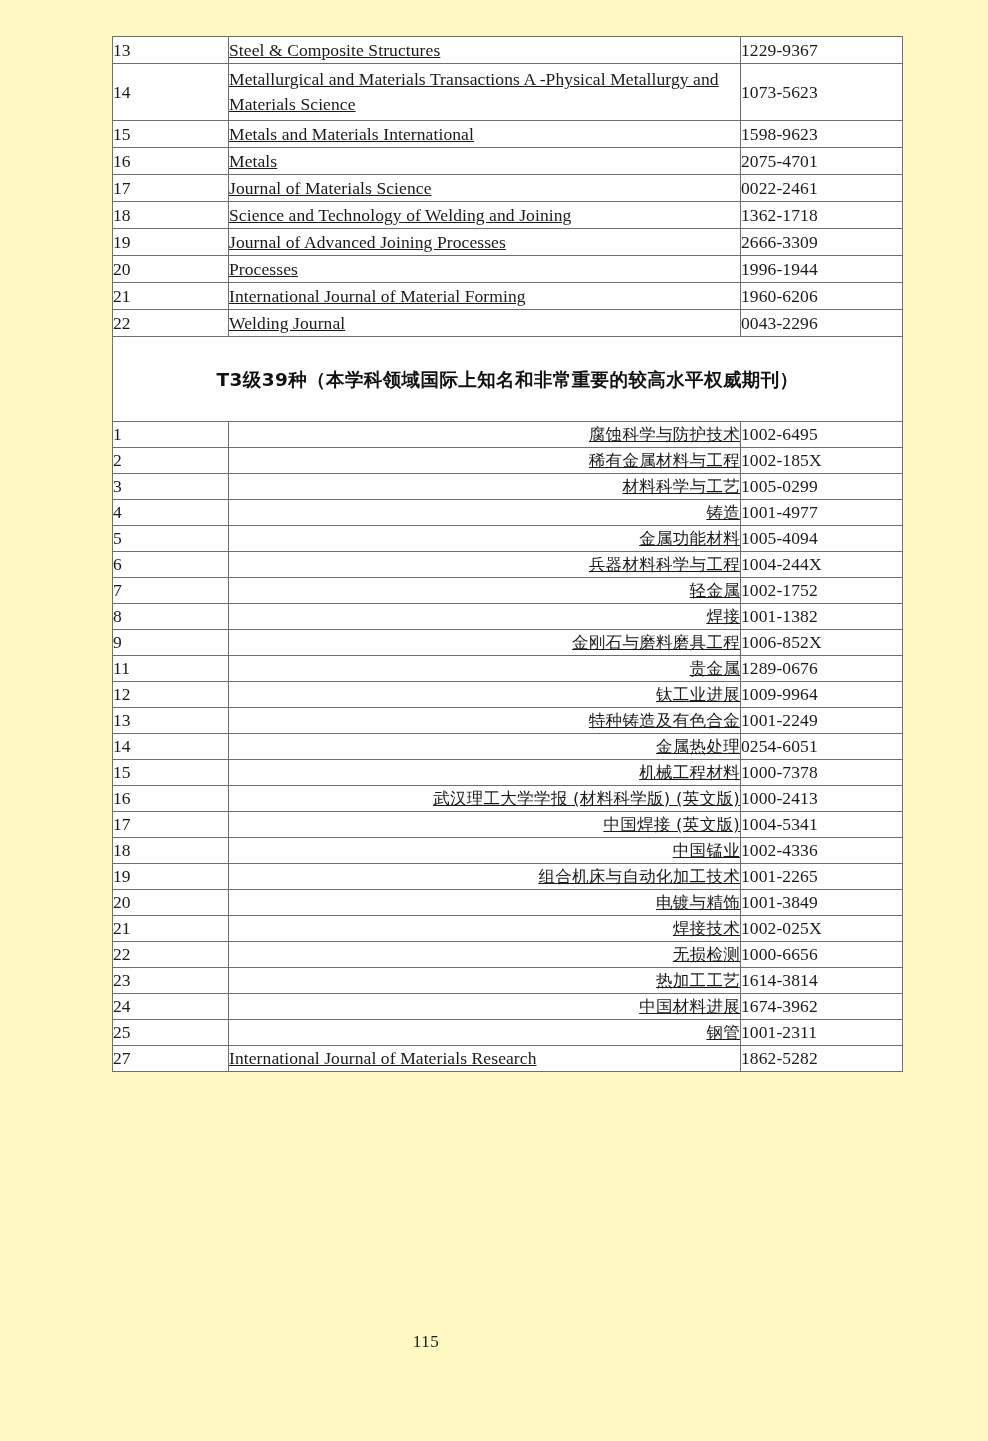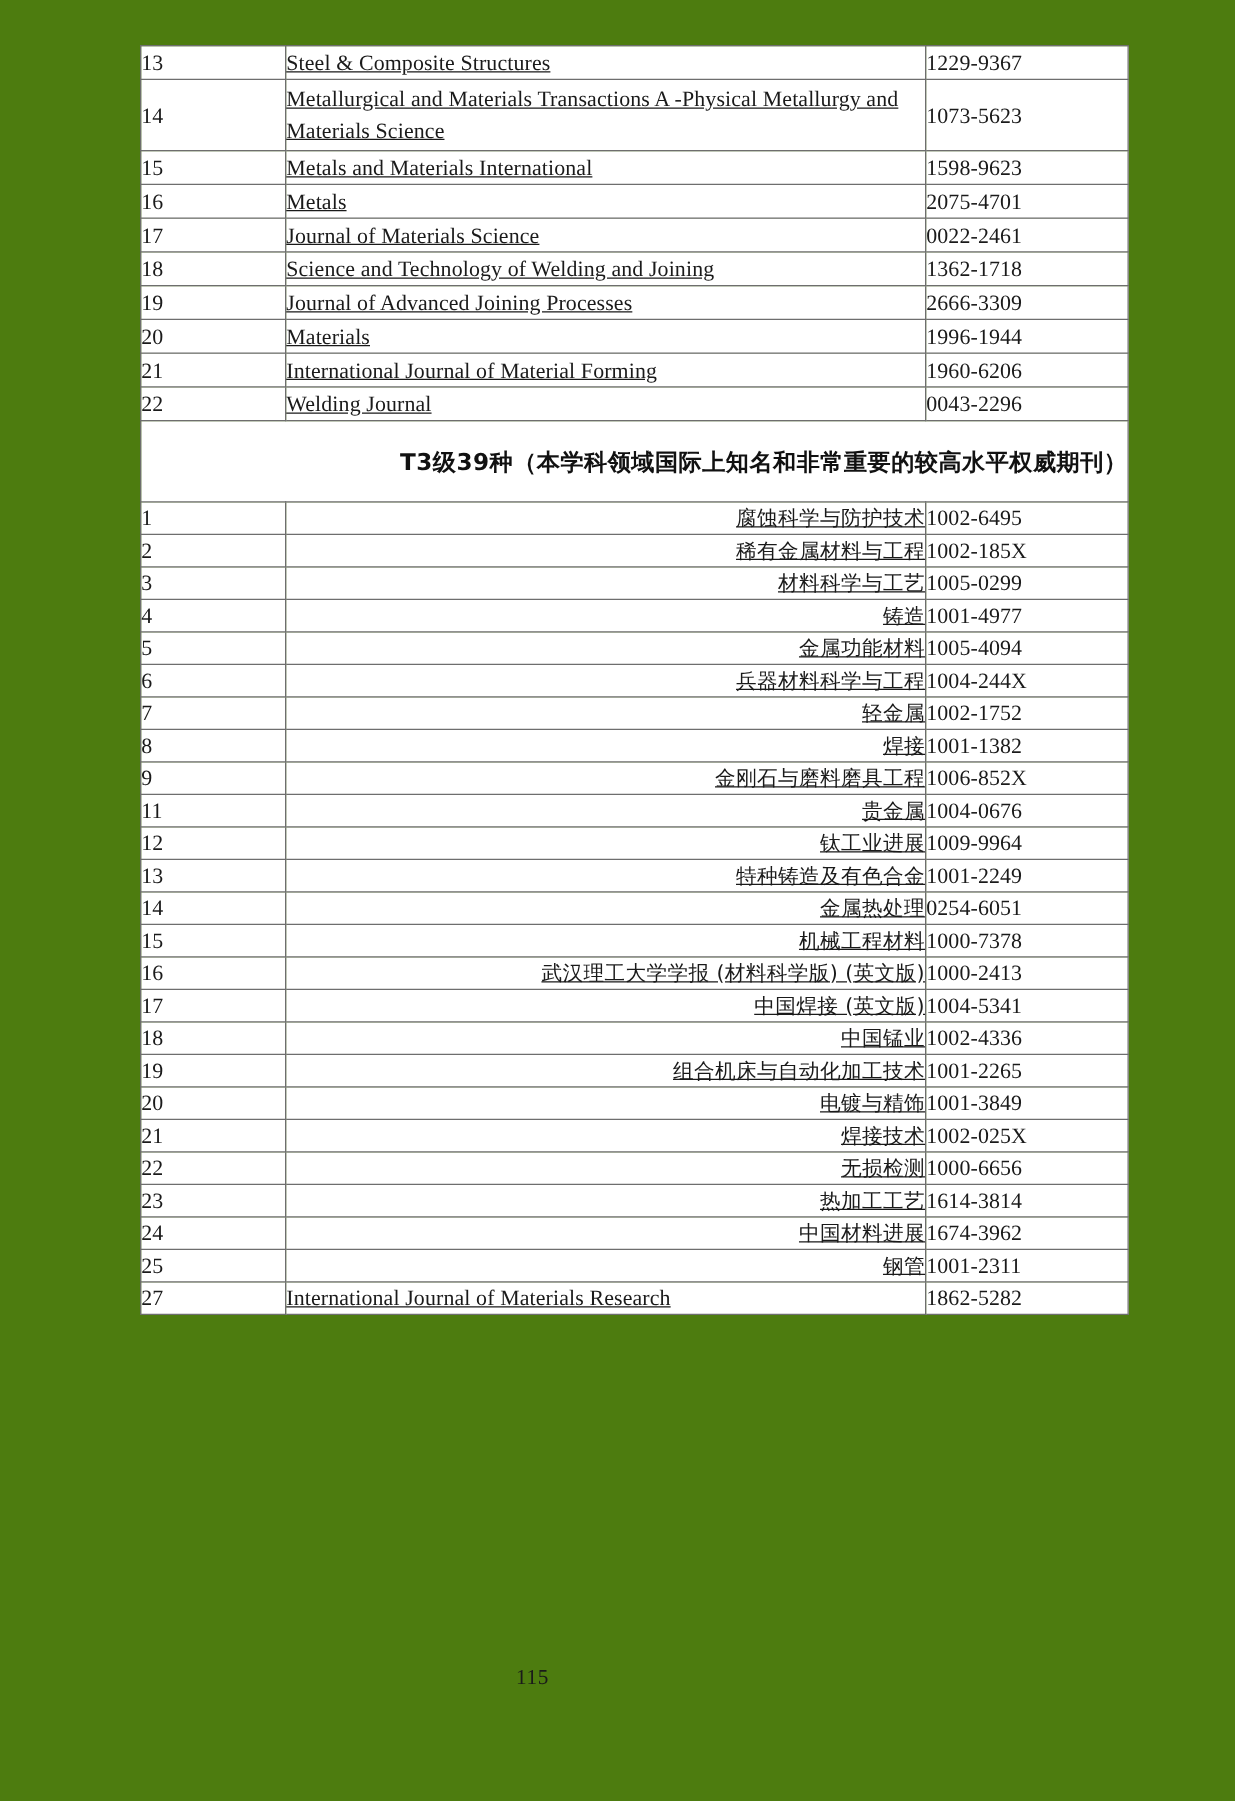--- a/index.html
+++ b/index.html
@@ -14,21 +14,21 @@
     position: relative;
     font-family: "Liberation Serif", "DejaVu Serif", serif;
     color: #1a1a1a;
     overflow: hidden;
   }
   .page {
     position: absolute;
     left: 0; top: 0;
     width: 988px;
     height: 1441px;
-    background: #4d7c0f;
+    background: #fef9c3;
   }
   .journal-table {
     position: absolute;
     left: 112px;
     top: 36px;
     width: 790px;
     border-collapse: collapse;
     table-layout: fixed;
   }
   .journal-table col.c-num   { width: 116px; }
@@ -67,23 +67,23 @@
 
   .cell-name.cn {
     font-family: "DejaVu Sans", "Liberation Sans", sans-serif;
     font-size: 16.5px;
     letter-spacing: 0.3px;
     text-align: right;
   }
 
   .section-header td {
     height: 52px;
-    text-align: right;
+    text-align: center;
     vertical-align: middle;
-    padding: 6px 0;
+    padding: 16px 0;
   }
   .section-header-text {
     font-family: "DejaVu Sans", "Liberation Sans", sans-serif;
     font-weight: bold;
     font-size: 18.5px;
     letter-spacing: 0.4px;
     color: #111111;
   }
 
   .page-number {
@@ -140,21 +140,21 @@
           <td class="cell-name">Science and Technology of Welding and Joining</td>
           <td class="cell-issn">1362-1718</td>
         </tr>
         <tr class="row-en">
           <td class="cell-num">19</td>
           <td class="cell-name">Journal of Advanced Joining Processes</td>
           <td class="cell-issn">2666-3309</td>
         </tr>
         <tr class="row-en">
           <td class="cell-num">20</td>
-          <td class="cell-name">Materials</td>
+          <td class="cell-name">Processes</td>
           <td class="cell-issn">1996-1944</td>
         </tr>
         <tr class="row-en">
           <td class="cell-num">21</td>
           <td class="cell-name">International Journal of Material Forming</td>
           <td class="cell-issn">1960-6206</td>
         </tr>
         <tr class="row-en">
           <td class="cell-num">22</td>
           <td class="cell-name">Welding Journal</td>
@@ -204,21 +204,21 @@
           <td class="cell-issn">1001-1382</td>
         </tr>
         <tr class="row-cn">
           <td class="cell-num">9</td>
           <td class="cell-name cn">金刚石与磨料磨具工程</td>
           <td class="cell-issn">1006-852X</td>
         </tr>
         <tr class="row-cn">
           <td class="cell-num">11</td>
           <td class="cell-name cn">贵金属</td>
-          <td class="cell-issn">1004-0676</td>
+          <td class="cell-issn">1289-0676</td>
         </tr>
         <tr class="row-cn">
           <td class="cell-num">12</td>
           <td class="cell-name cn">钛工业进展</td>
           <td class="cell-issn">1009-9964</td>
         </tr>
         <tr class="row-cn">
           <td class="cell-num">13</td>
           <td class="cell-name cn">特种铸造及有色合金</td>
           <td class="cell-issn">1001-2249</td>

